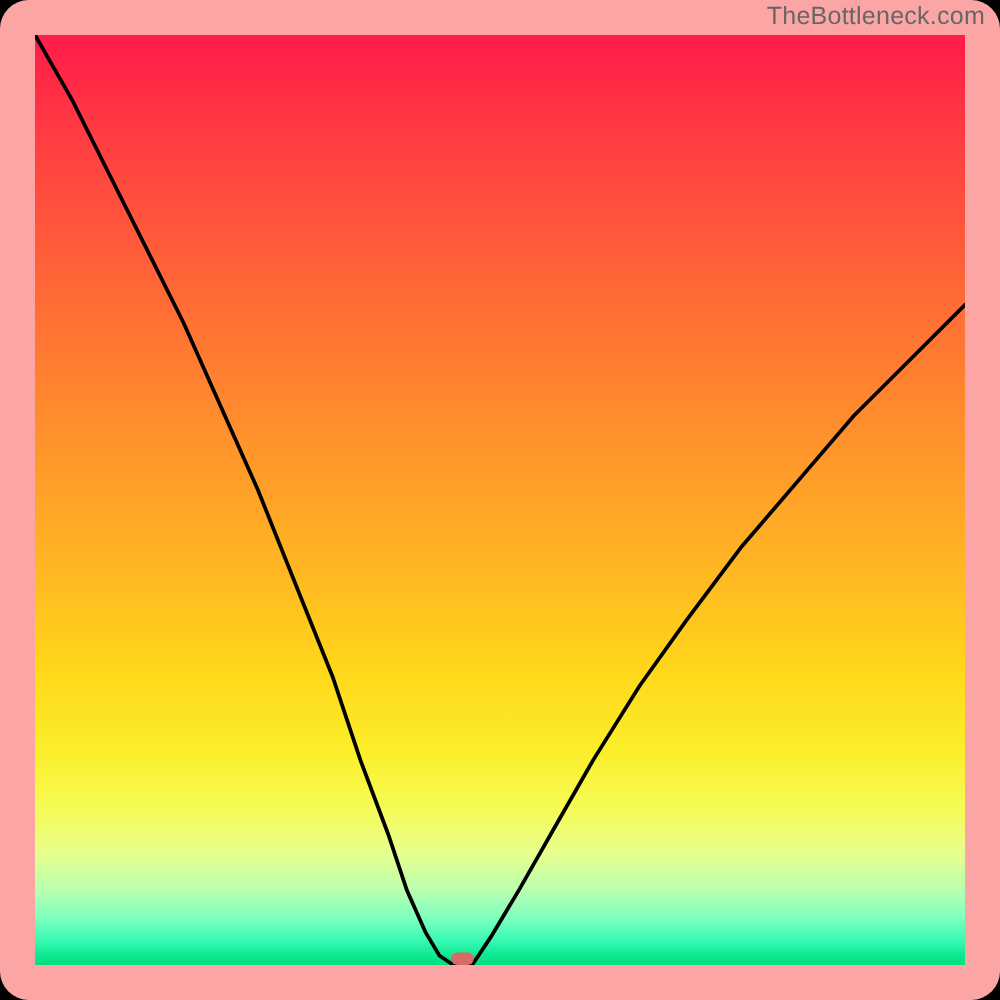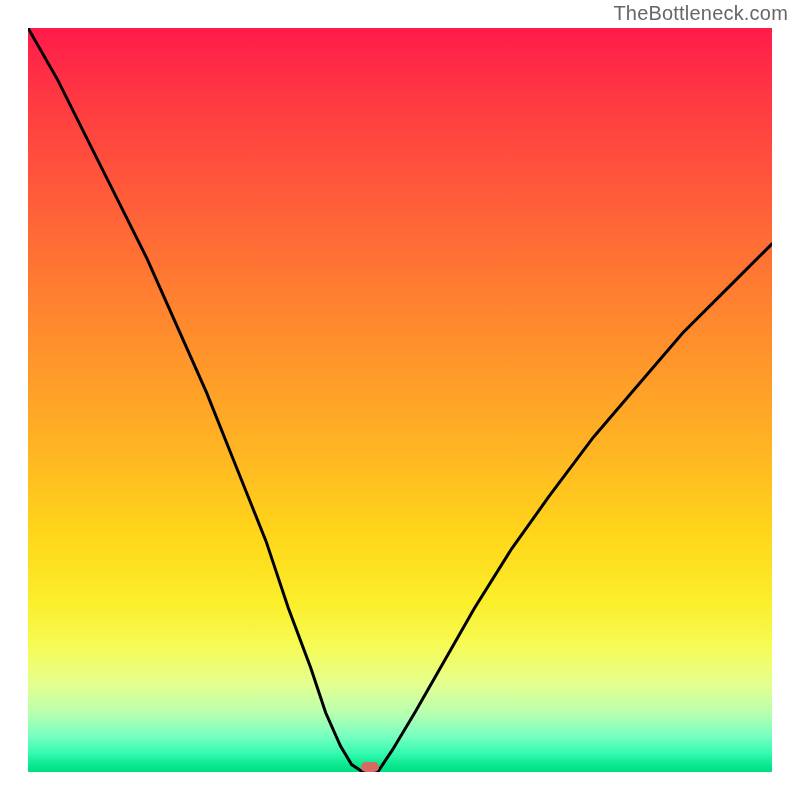--- a/index.html
+++ b/index.html
@@ -8,21 +8,22 @@
     width: 800px;
     height: 800px;
     background: #000;
     overflow: hidden;
     font-family: Arial, Helvetica, sans-serif;
   }
   .frame {
     position: relative;
     width: 800px;
     height: 800px;
-    background: #ffffff;
+    background: #fca5a5;
+    border-radius: 23px;
   }
   .watermark {
     position: absolute;
     top: 2px;
     right: 12px;
     color: #666;
     font-size: 20px;
     font-weight: 500;
     letter-spacing: 0.2px;
     z-index: 5;

